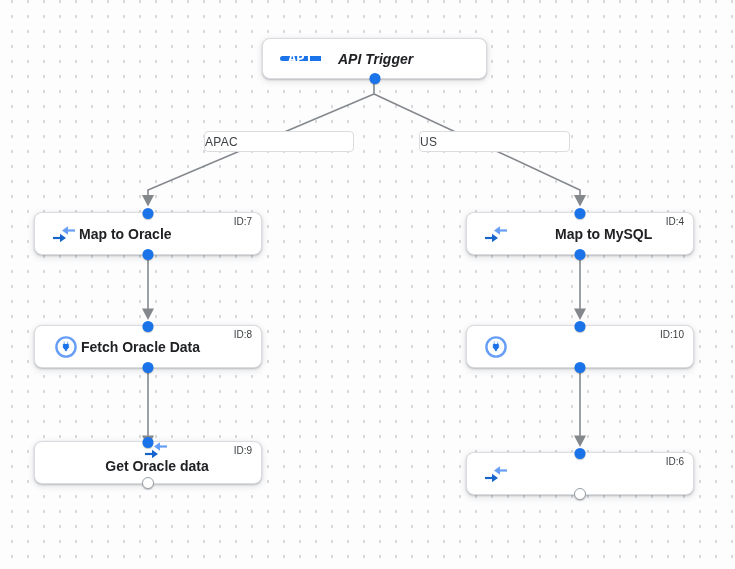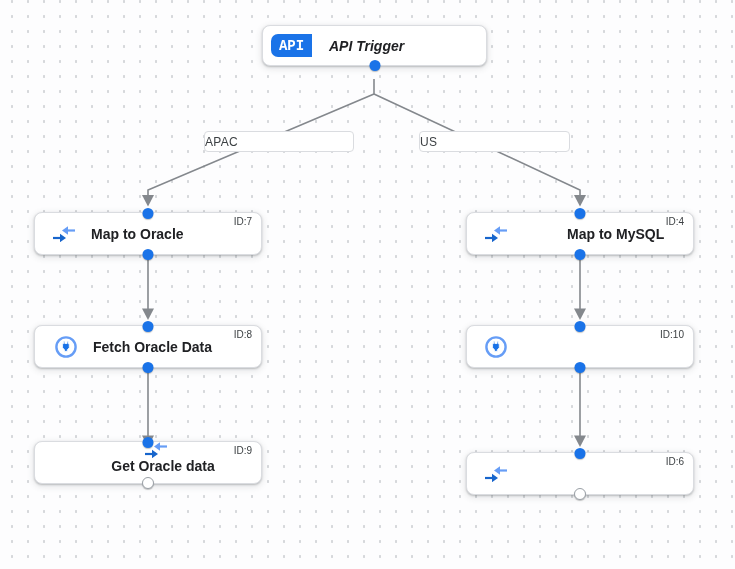--- a/index.html
+++ b/index.html
@@ -42,23 +42,23 @@
     z-index: 3;
     background: #ffffff;
     border: 1px solid #dadce0;
     border-radius: 8px;
     box-sizing: border-box;
     box-shadow: 0 1px 2px rgba(60,64,67,0.28), 0 2px 6px 1px rgba(60,64,67,0.12);
     display: flex;
     align-items: center;
   }
   .node.trigger {
-    left: 262px; top: 25px;
+    left: 262px; top: 38px;
     width: 225px; height: 41px;
-    padding: 8px;
+    padding: 17px;
     text-align: right;
   }
   .trigger-badge {
     width: 41px;
     height: 100%;
     background: #1a73e8;
     border-radius: 7px 0 0 7px;
     color: #ffffff;
     font-family: "Liberation Mono", "DejaVu Sans Mono", monospace;
     font-weight: bold;
@@ -81,21 +81,21 @@
     text-align: center;
   }
   .step .icon {
     width: 26px;
     display: flex;
     align-items: center;
     justify-content: center;
     flex: 0 0 auto;
   }
   .step .label {
-    margin-left: 14px;
+    margin-left: 2px;
     font-size: 14px;
     font-weight: 700;
     color: #202124;
     white-space: nowrap;
   }
   .id-label {
     position: absolute;
     top: 3px;
     right: 9px;
     font-size: 10px;

